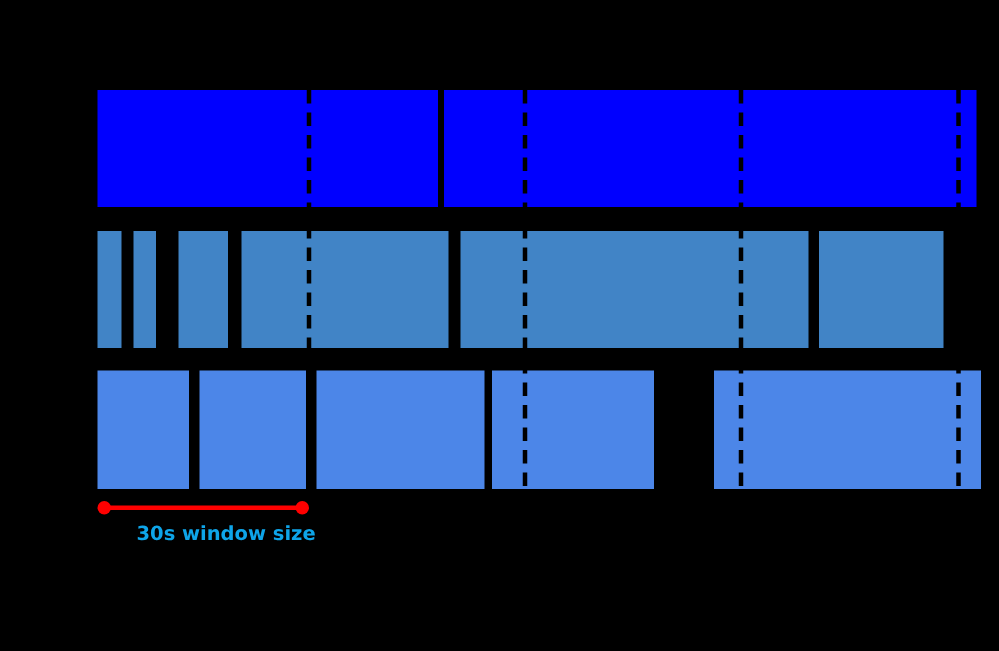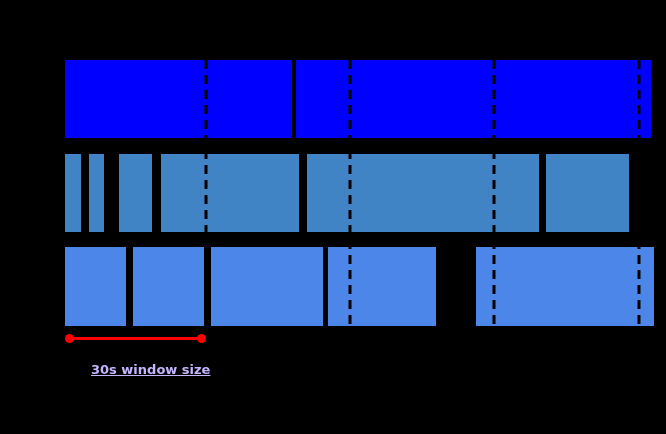--- a/index.html
+++ b/index.html
@@ -67,14 +67,14 @@
     <div class="bar-segment" style="left: 476px; top: 247px; width: 178px; height: 79px; background: rgb(76, 134, 232);"></div>
     <svg id="overlay" xmlns="http://www.w3.org/2000/svg">
       <line x1="206" x2="206" y1="60" y2="326" stroke="#000000" stroke-width="3" stroke-dasharray="9 6"></line>
       <line x1="350" x2="350" y1="60" y2="326" stroke="#000000" stroke-width="3" stroke-dasharray="9 6"></line>
       <line x1="494" x2="494" y1="60" y2="326" stroke="#000000" stroke-width="3" stroke-dasharray="9 6"></line>
       <line x1="639" x2="639" y1="60" y2="326" stroke="#000000" stroke-width="3" stroke-dasharray="9 6"></line>
     </svg>
   <div id="arrow-line" style="left: 69px; top: 336.5px; width: 132px; background: rgb(255, 0, 0);"></div>
   <div id="arrow-dot-left" class="arrow-dot" style="left: 64.5px; top: 333.5px; background: rgb(255, 0, 0);"></div>
   <div id="arrow-dot-right" class="arrow-dot" style="left: 196.5px; top: 333.5px; background: rgb(255, 0, 0);"></div>
-  <div id="annotation-label" style="left: 91px; top: 362px; color: #c4b5fd; text-decoration: underline;">30s window size</div>
+  <div id="annotation-label" style="left: 91px; top: 349px; color: #0ea5e9;">30s window size</div>
 </div>
 
 </body></html>

